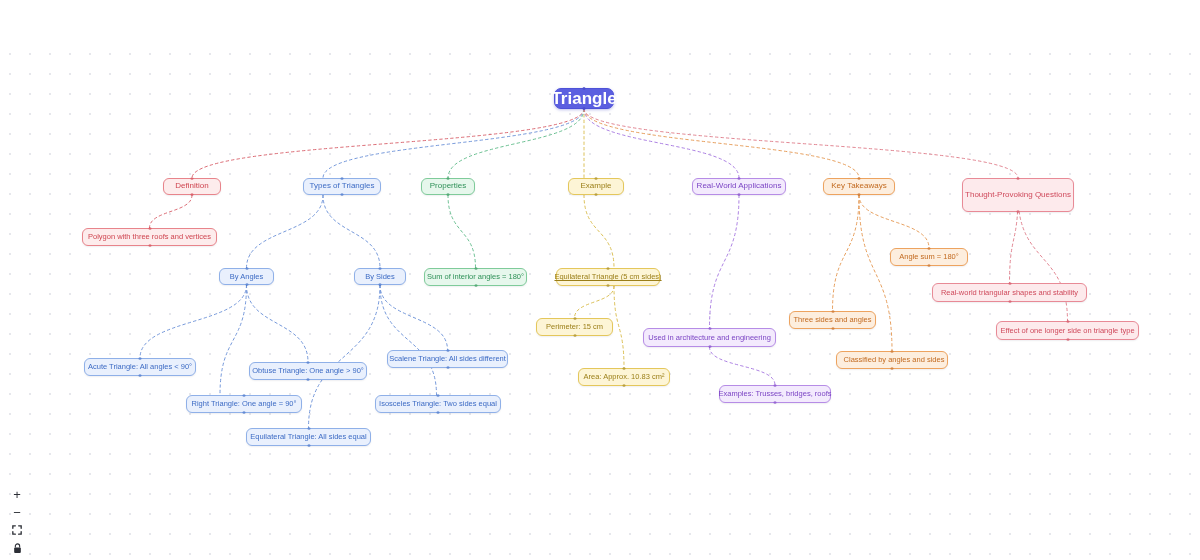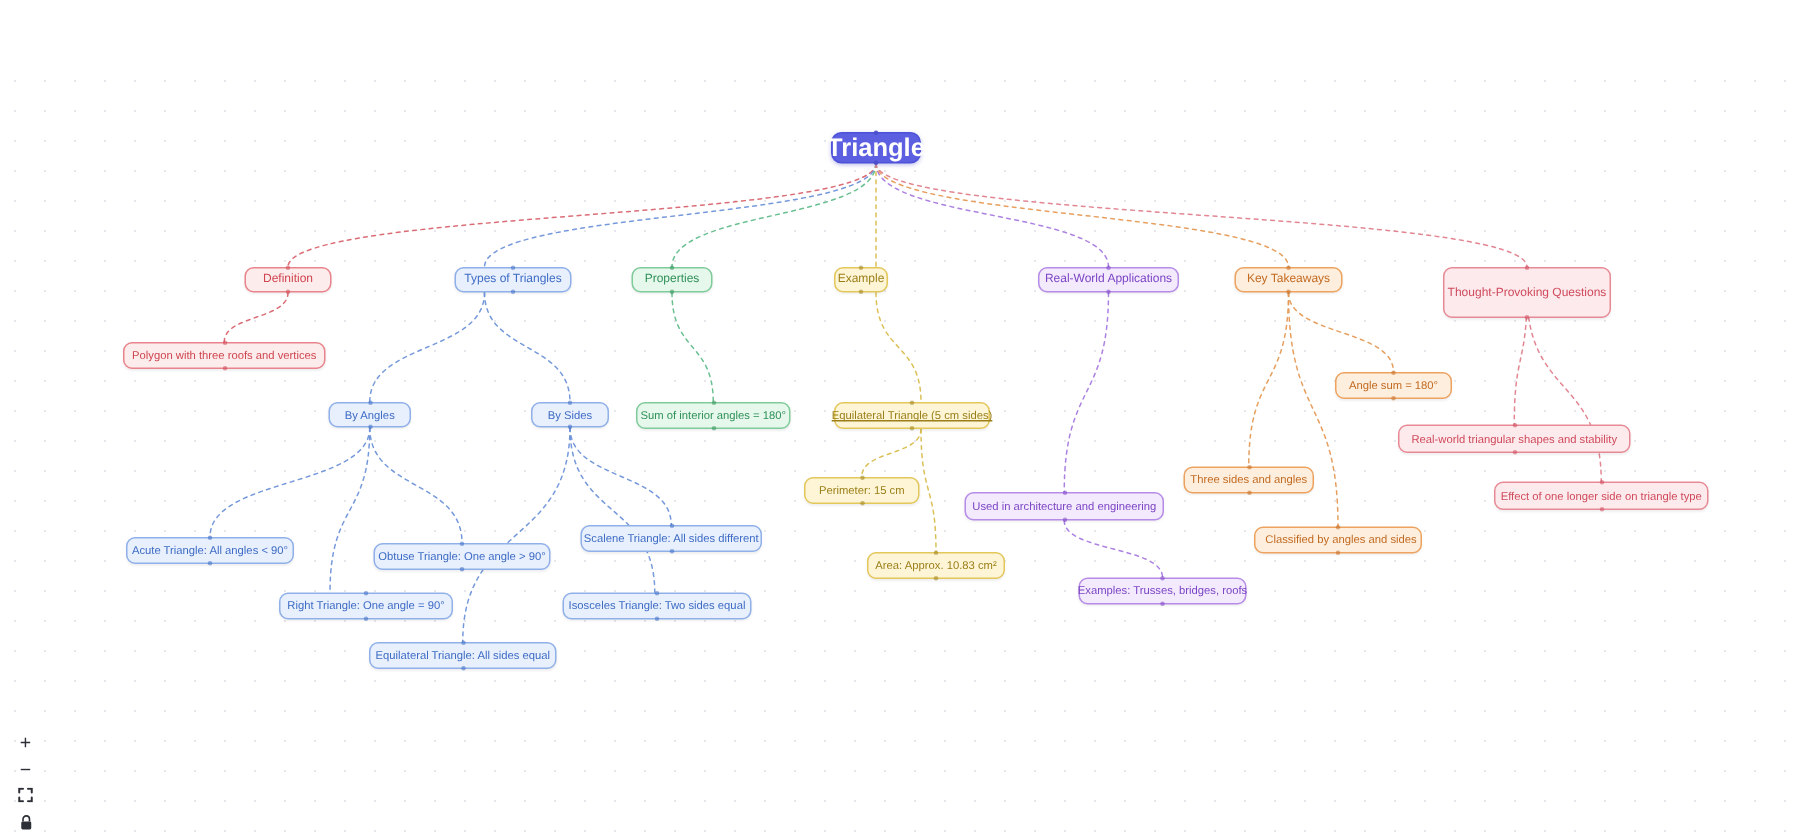--- a/index.html
+++ b/index.html
@@ -157,21 +157,21 @@
         <div class="node blue lvl1" style="left: 284px; top: 136px; width: 78px; height: 17px; margin-left: 19px;">
           <span class="handle top"></span>
           <span class="label">Types of Triangles</span>
           <span class="handle bot"></span>
         </div>
         <div class="node green lvl1" style="left: 421px; top: 136px; width: 54px; height: 17px;">
           <span class="handle top"></span>
           <span class="label">Properties</span>
           <span class="handle bot"></span>
         </div>
-        <div class="node yellow lvl1" style="left: 556px; top: 136px; width: 36px; height: 17px;">
+        <div class="node yellow lvl1" style="left: 568px; top: 136px; width: 56px; height: 17px;">
           <span class="handle top"></span>
           <span class="label">Example</span>
           <span class="handle bot"></span>
         </div>
         <div class="node purple lvl1" style="left: 692px; top: 136px; width: 94px; height: 17px;">
           <span class="handle top"></span>
           <span class="label">Real-World Applications</span>
           <span class="handle bot"></span>
         </div>
         <div class="node orange lvl1" style="left: 823px; top: 136px; width: 72px; height: 17px;">

